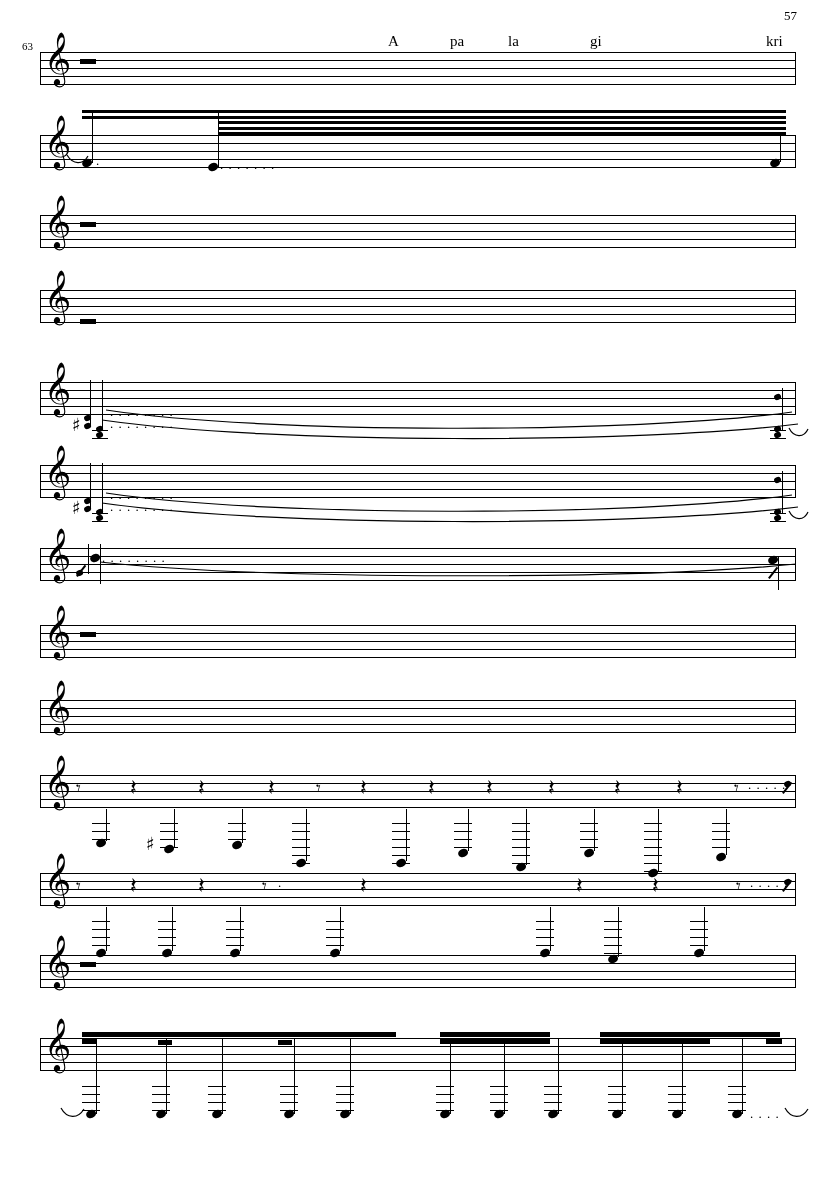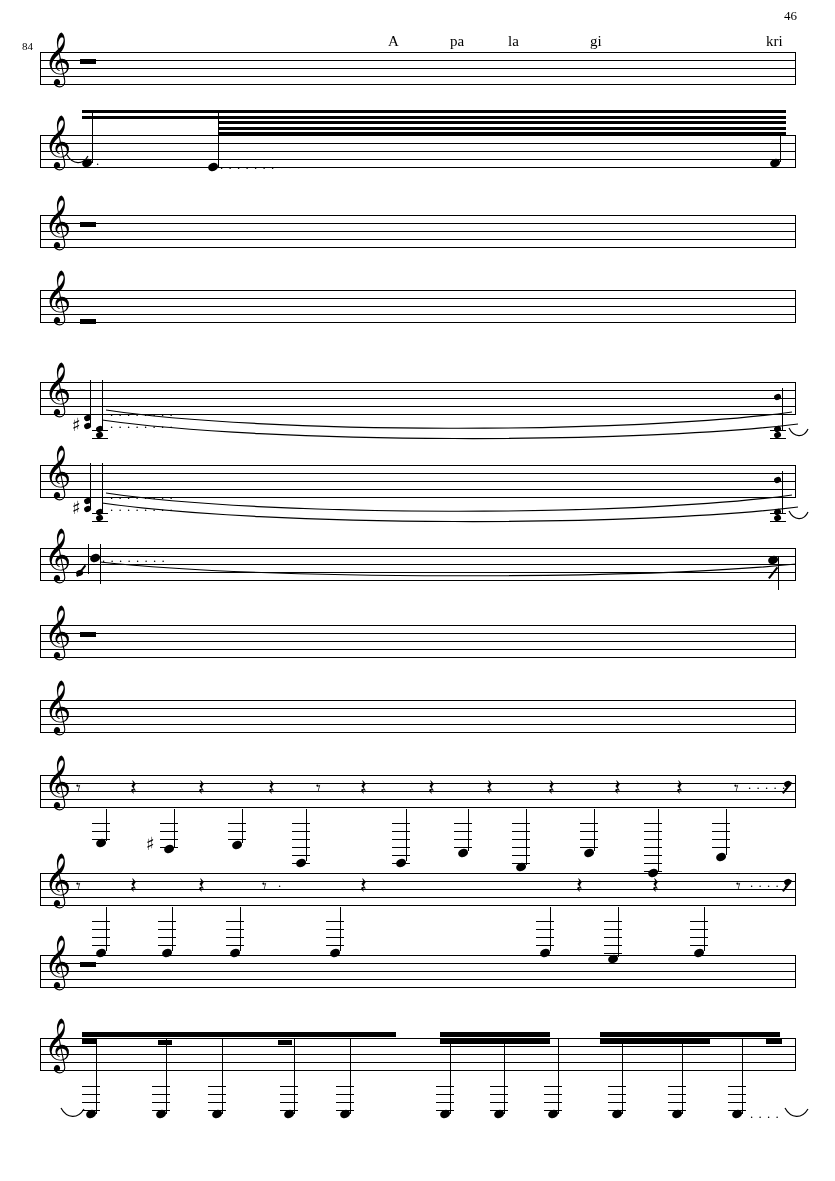--- a/index.html
+++ b/index.html
@@ -165,23 +165,23 @@
     background: #000;
     transform: rotate(-52deg);
   }
   .sr { position: absolute; }
 </style>
 </head>
 <body>
 
 <div id="page">
 
-  <div class="page-num right">46</div>
-
-  <div class="meas-num" style="left:22px; top:40px;">84</div>
+  <div class="page-num right">57</div>
+
+  <div class="meas-num" style="left:22px; top:40px;">63</div>
 
   <div class="lyric" style="left:388px; top:33px;">A</div>
   <div class="lyric" style="left:450px; top:33px;">pa</div>
   <div class="lyric" style="left:508px; top:33px;">la</div>
   <div class="lyric" style="left:590px; top:33px;">gi</div>
   <div class="lyric" style="left:766px; top:33px;">kri</div>
 
   <div class="system" style="top:52px;">
     <div class="staff">
       <div class="line l0"></div>

